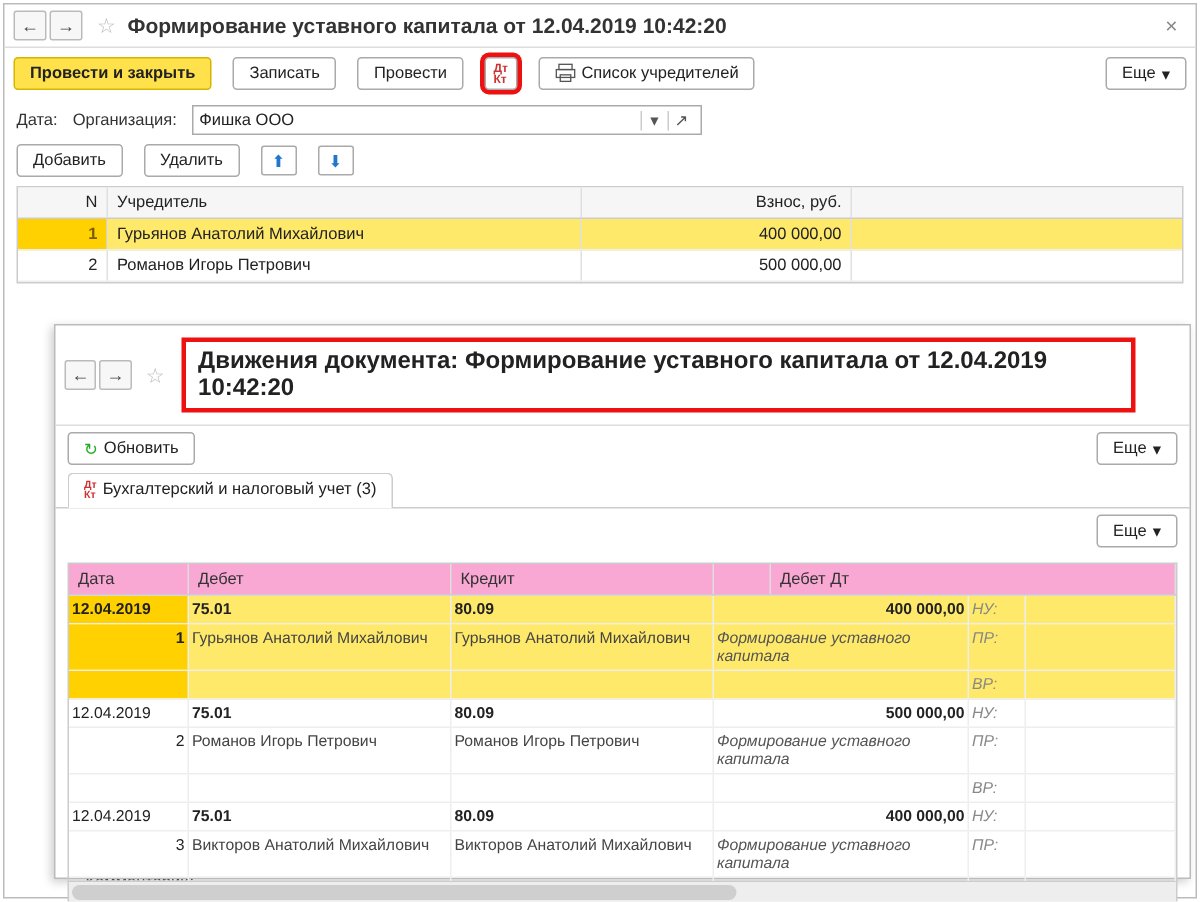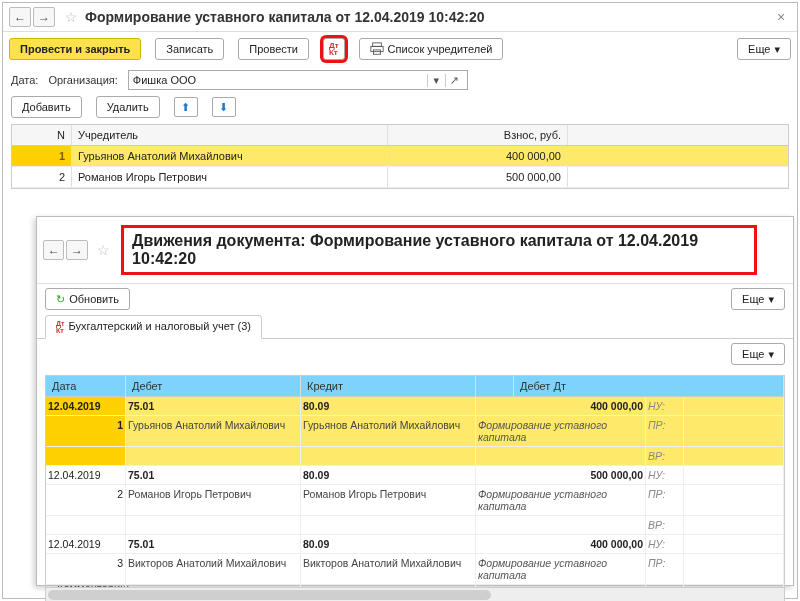--- a/index.html
+++ b/index.html
@@ -33,21 +33,21 @@
   .c-n { width:60px; text-align:right; }
   .c-f { flex:1; }
   .c-v { width:180px; text-align:right; }
   .c-e { width:220px; }
   .arrow-btn { width:24px; height:20px; border:1px solid #aaa; border-radius:2px; display:flex; align-items:center; justify-content:center; cursor:pointer; background:#fff; color:#2277cc;}
   .win2 { left:36px; top:216px; width:758px; height:370px; box-shadow:-2px 2px 6px rgba(0,0,0,0.2); }
   .red-title { border:3px solid #e11; padding:4px 8px; font-size:16px; font-weight:600; margin:4px 30px 4px 4px; }
   .tabs { padding:0 8px; display:flex; align-items:flex-end; border-bottom:1px solid #ccc;}
   .tab { border:1px solid #ccc; border-bottom:1px solid #fff; border-radius:4px 4px 0 0; padding:4px 10px; font-size:11px; background:#fff; position:relative; top:1px; display:flex; gap:4px; align-items:flex-start;}
   .grid-wrap { margin:6px 8px 4px 8px; border:1px solid #ccc; overflow:hidden; }
-  .ghead { display:flex; background:#7dd3fc; border-bottom:1px solid #ccc; }
+  .ghead { display:flex; background:#f9a8d4; border-bottom:1px solid #ccc; }
   .gh { padding:4px 6px; border-right:1px solid #ddd; font-size:11px; color:#333; }
   .gbody { max-height:190px; overflow:auto; }
   .grow { display:flex; border-bottom:1px solid #eee; }
   .grow.hl { background:#ffe96a; }
   .grow.hl .gc.first { background:#ffd100; font-weight:600;}
   .gc { padding:3px 2px; border-right:1px solid #eee; font-size:10.5px; }
   .g-date { width:80px; }
   .g-deb { width:175px; }
   .g-cre { width:175px; }
   .g-sum { width:170px; }

